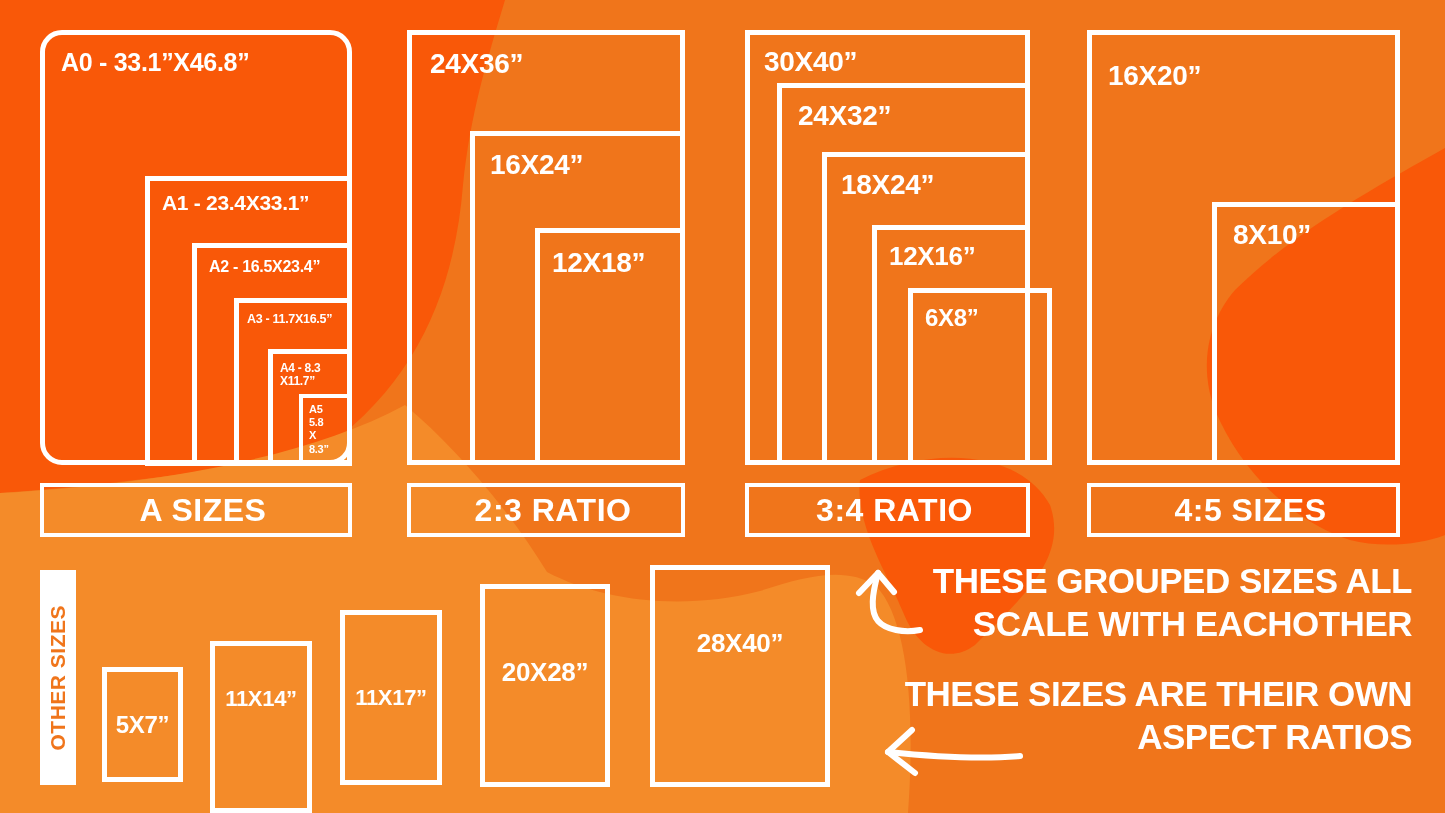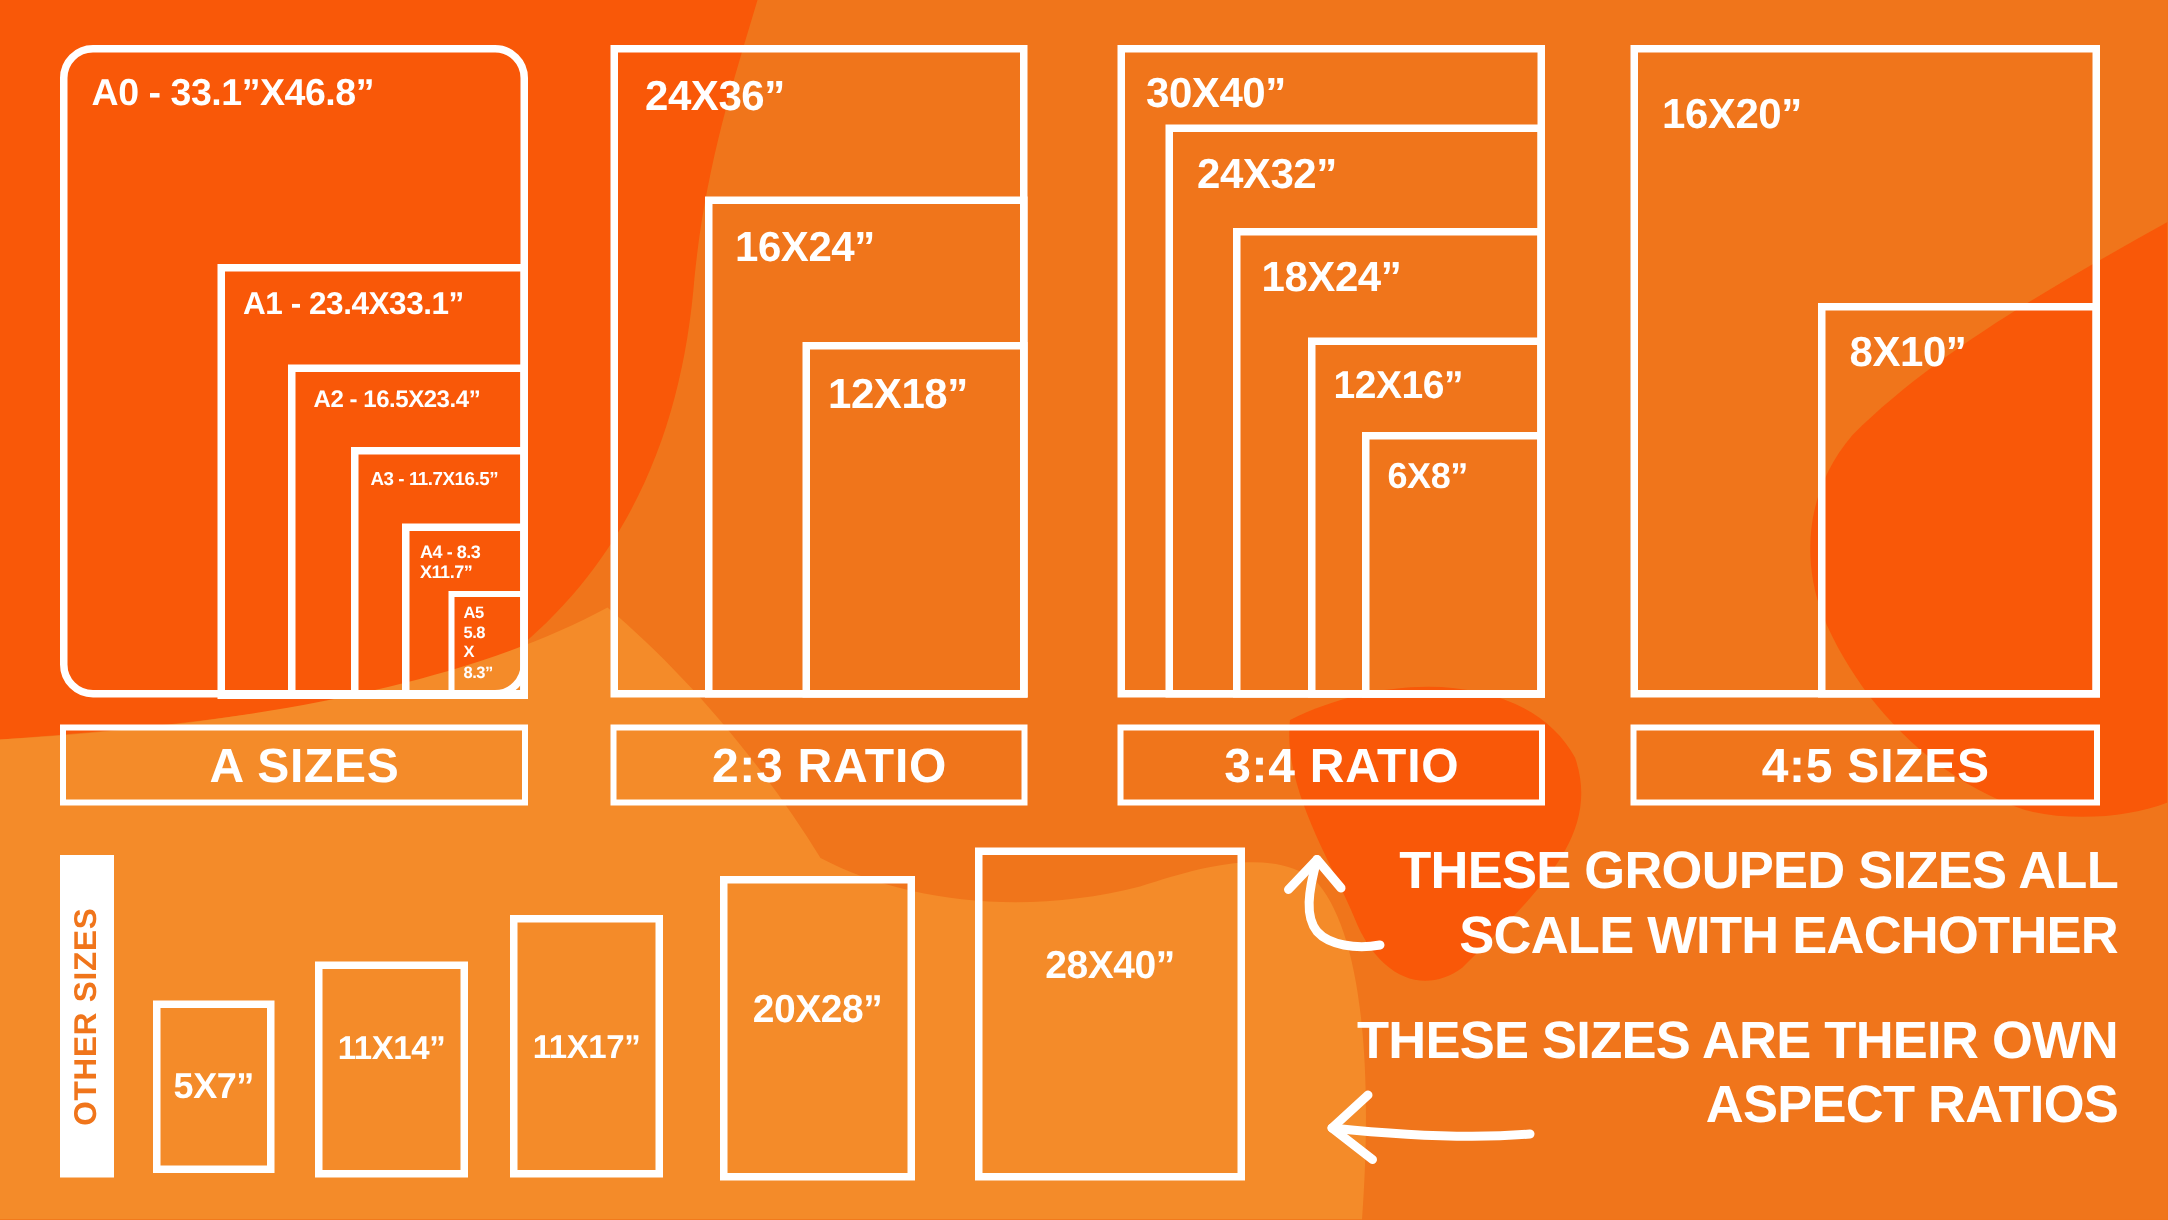--- a/index.html
+++ b/index.html
@@ -148,21 +148,21 @@
   </div>
   <div class="box" style="left:777px;top:83px;width:253px;height:382px;">
     <span class="blabel" style="font-size:28px;top:12px;left:16px;">24X32”</span>
   </div>
   <div class="box" style="left:822px;top:152px;width:208px;height:313px;">
     <span class="blabel" style="font-size:28px;top:12px;left:14px;">18X24”</span>
   </div>
   <div class="box" style="left:872px;top:225px;width:158px;height:240px;">
     <span class="blabel" style="font-size:26px;top:12px;left:12px;">12X16”</span>
   </div>
-  <div class="box" style="left:908px;top:288px;width:122px;height:177px;">
+  <div class="box" style="left:908px;top:288px;width:144px;height:177px;">
     <span class="blabel" style="font-size:24px;top:12px;left:12px;">6X8”</span>
   </div>
   <div class="bar" style="left:745px;top:483px;width:285px;">
     <span class="bartext">3:4 RATIO</span>
   </div>
 </div>
 
 <div>
   <div class="box" style="left:1087px;top:30px;width:313px;height:435px;">
     <span class="blabel" style="font-size:28px;top:12px;left:16px;margin-top:13px;">16X20”</span>
@@ -175,21 +175,21 @@
   </div>
 </div>
 
 <div>
   <div class="vbar">
     <span class="vtext">OTHER SIZES</span>
   </div>
   <div class="smallbox" style="left:102px;top:667px;width:81px;height:115px;align-items:center;">
     <span class="blabel" style="font-size:24px;">5X7”</span>
   </div>
-  <div class="smallbox" style="left:210px;top:641px;width:102px;height:144px;padding-top:40px;">
+  <div class="smallbox" style="left:210px;top:641px;width:102px;height:172px;padding-top:40px;">
     <span class="blabel" style="font-size:22px;">11X14”</span>
   </div>
   <div class="smallbox" style="left:340px;top:610px;width:102px;height:175px;align-items:center;">
     <span class="blabel" style="font-size:22px;">11X17”</span>
   </div>
   <div class="smallbox" style="left:480px;top:584px;width:130px;height:203px;padding-top:68px;">
     <span class="blabel" style="font-size:26px;">20X28”</span>
   </div>
   <div class="smallbox" style="left:650px;top:565px;width:180px;height:222px;padding-top:58px;">
     <span class="blabel" style="font-size:26px;">28X40”</span>

